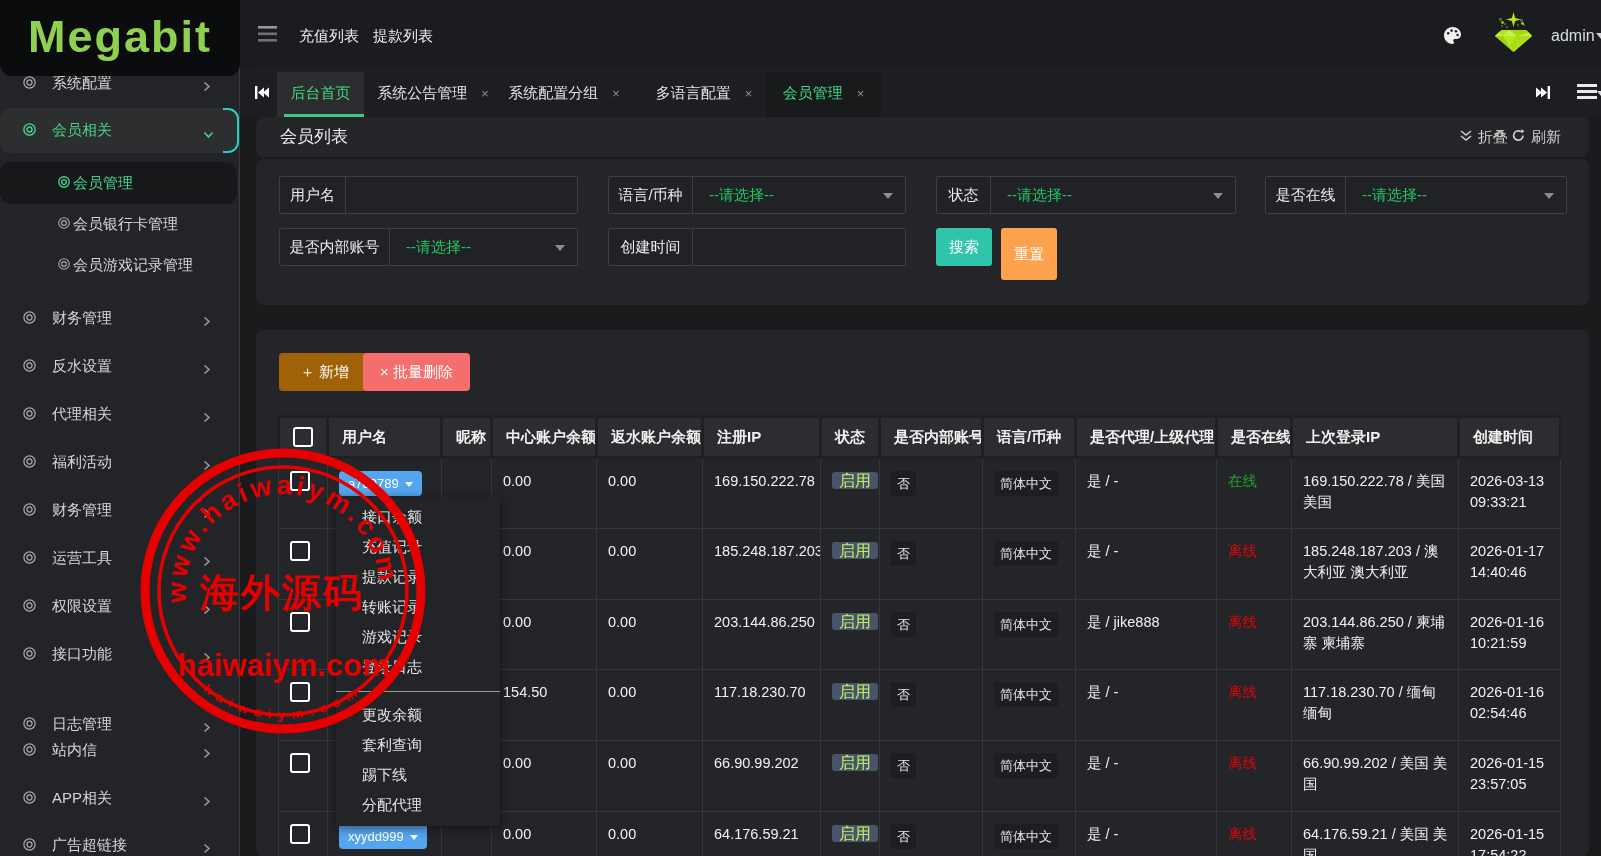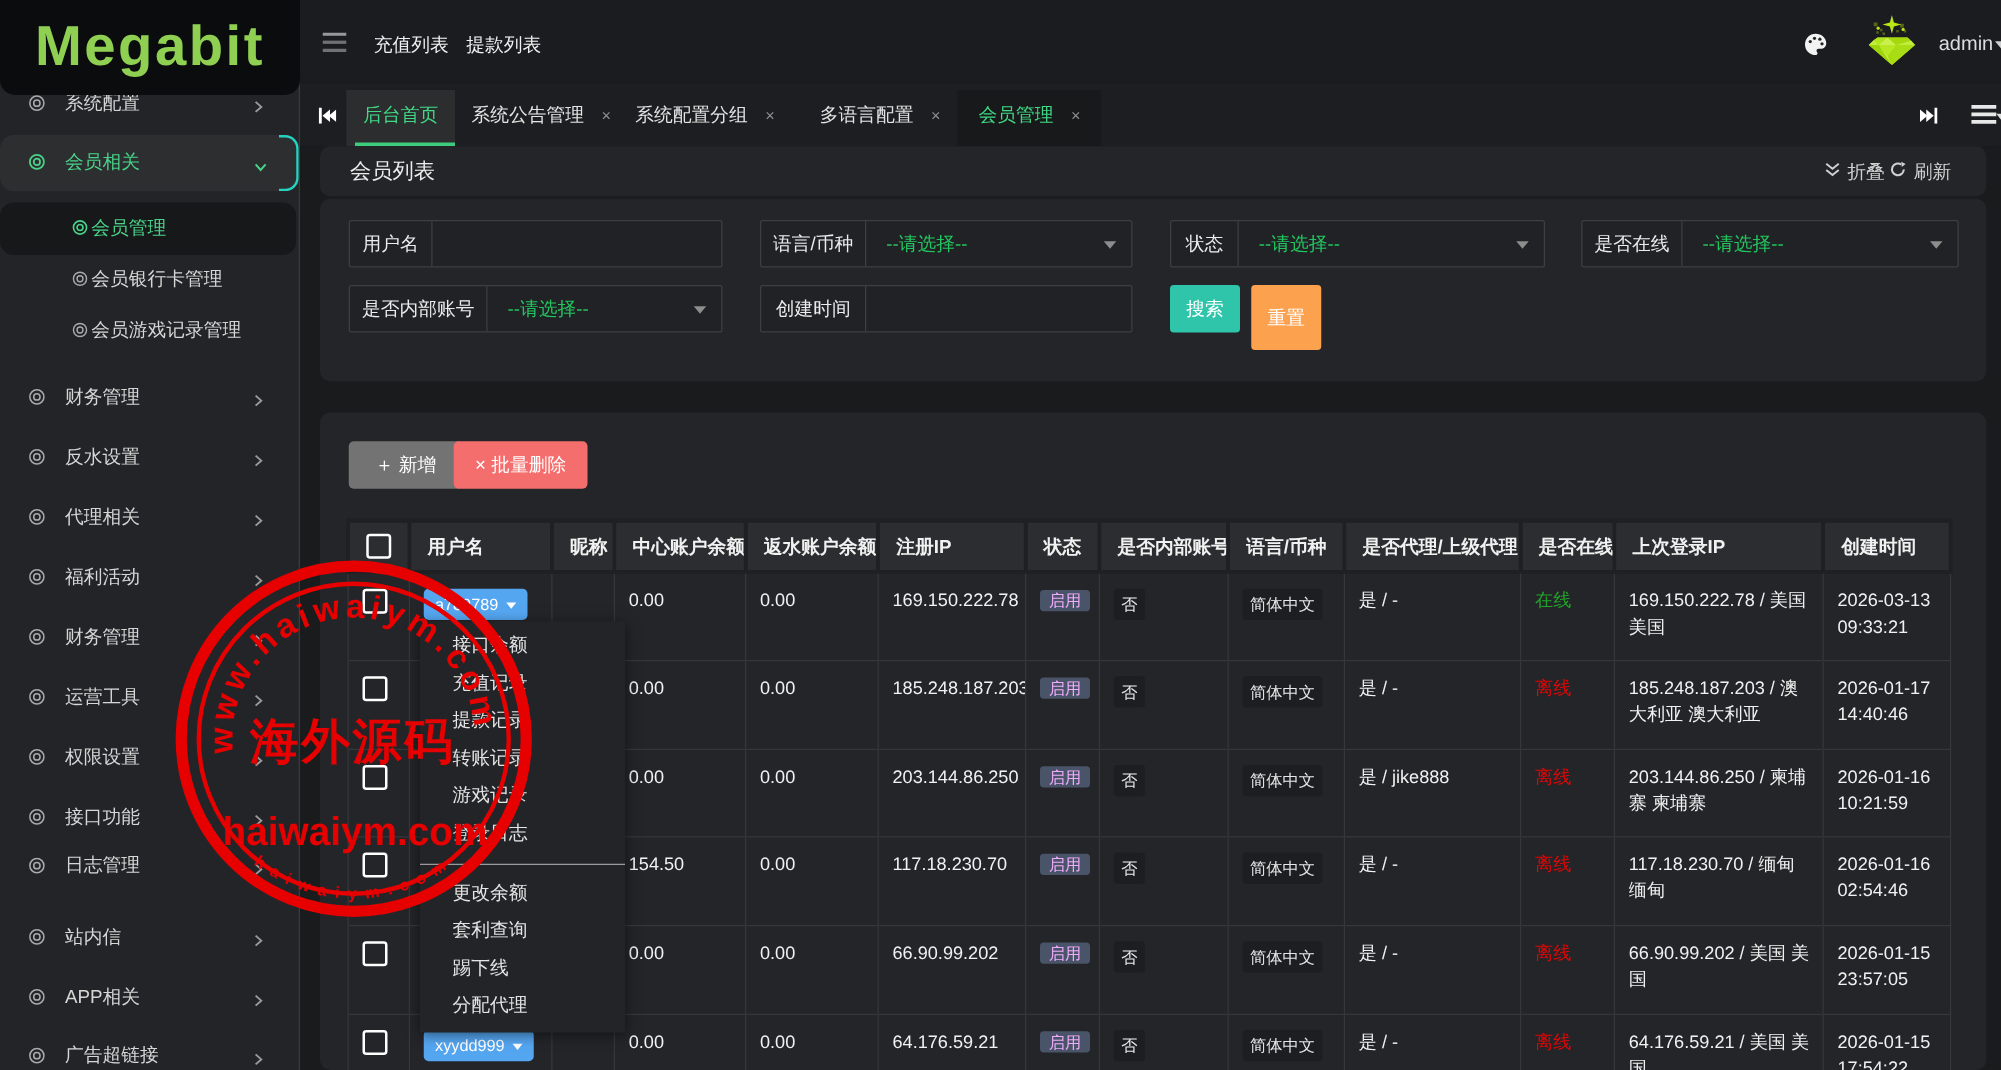--- a/index.html
+++ b/index.html
@@ -36,21 +36,21 @@
 .fg{position:absolute;height:38px;border:1px solid #3e3f43;border-radius:2px;background:#212226}
 .fg .lb{position:absolute;left:0;top:0;bottom:0;border-right:1px solid #3e3f43;font-size:15px;color:#ececec;display:flex;align-items:center;justify-content:center;white-space:nowrap}
 .fg .vl{position:absolute;top:0;bottom:0;font-size:15px;color:#22c55e;display:flex;align-items:center;padding-left:16px}
 .fg .caret{position:absolute;right:12px;top:16px;width:0;height:0;border-left:5px solid transparent;border-right:5px solid transparent;border-top:6px solid #8d8d8d}
 .btn{position:absolute;border:none;border-radius:3px;color:#fff;font-size:15px;display:flex;align-items:center;justify-content:center;font-family:"Liberation Sans",sans-serif}
 
 #tbl{position:absolute;left:21px;top:85px;border-collapse:collapse;table-layout:fixed;width:1282px;font-size:15px;color:#f1f1f1}
 #tbl th{background:#2c2d30;border:3px solid #1f2023;font-weight:bold;text-align:left;padding:0 0 0 13px;font-size:15px;height:41px;white-space:nowrap;overflow:hidden}
 #tbl td{border:1px solid #35373b;border-bottom:none;padding:12px 2px 0 11px;vertical-align:top;line-height:21px;font-size:14.5px;white-space:nowrap;overflow:hidden}
 .cb{display:inline-block;width:20px;height:20px;border:2px solid #fff;border-radius:3px;background:transparent}
-.badge{display:inline-block;background:#4a5468;border-radius:3px;color:#f0abfc;font-size:13px;line-height:15px;padding:1px 7px}
+.badge{display:inline-block;background:#4a5468;border-radius:3px;color:#bef264;font-size:16px;line-height:15px;padding:1px 7px}
 .chip{display:inline-block;background:#1d1e21;border-radius:3px;color:#e6e6e6;font-size:13px;line-height:15px;padding:5px 6px}
 .ubtn{display:inline-block;background:#55a6f1;border-radius:4px;color:#fff;font-size:13px;line-height:25px;height:25px;padding:0 9px;white-space:nowrap}
 .ubtn .c{display:inline-block;width:0;height:0;border-left:4px solid transparent;border-right:4px solid transparent;border-top:5px solid #fff;margin-left:6px;vertical-align:middle}
 .online{color:#23a32b}
 .offline{color:#e30505}
 
 #dropdown{position:absolute;left:336px;top:497px;width:164px;height:329px;background:#232428;box-shadow:0 2px 10px rgba(0,0,0,.5);z-index:20;padding-top:5px}
 #dropdown .it{height:30px;line-height:30px;padding-left:26px;font-size:15px;color:#e4e4e4}
 #dropdown hr{border:none;border-top:1px solid #9a9a9a;margin:9px 0 8px 0}
 #stamp{position:absolute;left:133px;top:441px;z-index:30}
@@ -177,21 +177,21 @@
   <div class="mi" style="top:630px">
       <span class="ic"><svg width="15" height="15" viewBox="0 0 16 16" fill="none" stroke="#a9aaac" stroke-width="1.3">
           <circle cx="8" cy="8" r="6"></circle>
           <circle cx="8" cy="8" r="2.7"></circle>
         </svg></span>
       <span class="tx">接口功能</span>
       <span class="ch"><svg width="8" height="11">
           <polyline points="1.5,1.5 6,5.5 1.5,9.5" stroke="#9a9a9a" stroke-width="1.6" fill="none"></polyline>
         </svg></span>
     </div>
-  <div class="mi" style="top:669px">
+  <div class="mi" style="top:700px">
       <span class="ic"><svg width="15" height="15" viewBox="0 0 16 16" fill="none" stroke="#a9aaac" stroke-width="1.3">
           <circle cx="8" cy="8" r="6"></circle>
           <circle cx="8" cy="8" r="2.7"></circle>
         </svg></span>
       <span class="tx">日志管理</span>
       <span class="ch"><svg width="8" height="11">
           <polyline points="1.5,1.5 6,5.5 1.5,9.5" stroke="#9a9a9a" stroke-width="1.6" fill="none"></polyline>
         </svg></span>
     </div>
   <div class="mi" style="top:726px">
@@ -334,21 +334,21 @@
         <span class="vl" style="left:110px">--请选择--</span>
         <span class="caret"></span>
       </div>
     <div class="fg" style="left:352px;top:69px;width:298px">
         <span class="lb" style="width:84px">创建时间</span>
       </div>
     <div class="btn" style="left:680px;top:69px;width:56px;height:38px;background:#2ec5ab">搜索</div>
     <div class="btn" style="left:745px;top:69px;width:56px;height:52px;background:#fca14e">重置</div>
   </div>
   <div class="card" id="card-t" style="top:213px;height:526px">
-    <div class="btn" style="left:23px;top:23px;width:91px;height:38px;background:#737373;border-radius:4px">＋ 新增</div>
+    <div class="btn" style="left:23px;top:23px;width:91px;height:38px;background:#a16207;border-radius:4px">＋ 新增</div>
     <div class="btn" style="left:107px;top:23px;width:107px;height:38px;background:#f56e6e;border-radius:4px">× 批量删除</div>
     <table id="tbl">
         <colgroup>
           <col style="width:49px">
           <col style="width:114px">
           <col style="width:50px">
           <col style="width:105px">
           <col style="width:106px">
           <col style="width:118px">
           <col style="width:59px">

